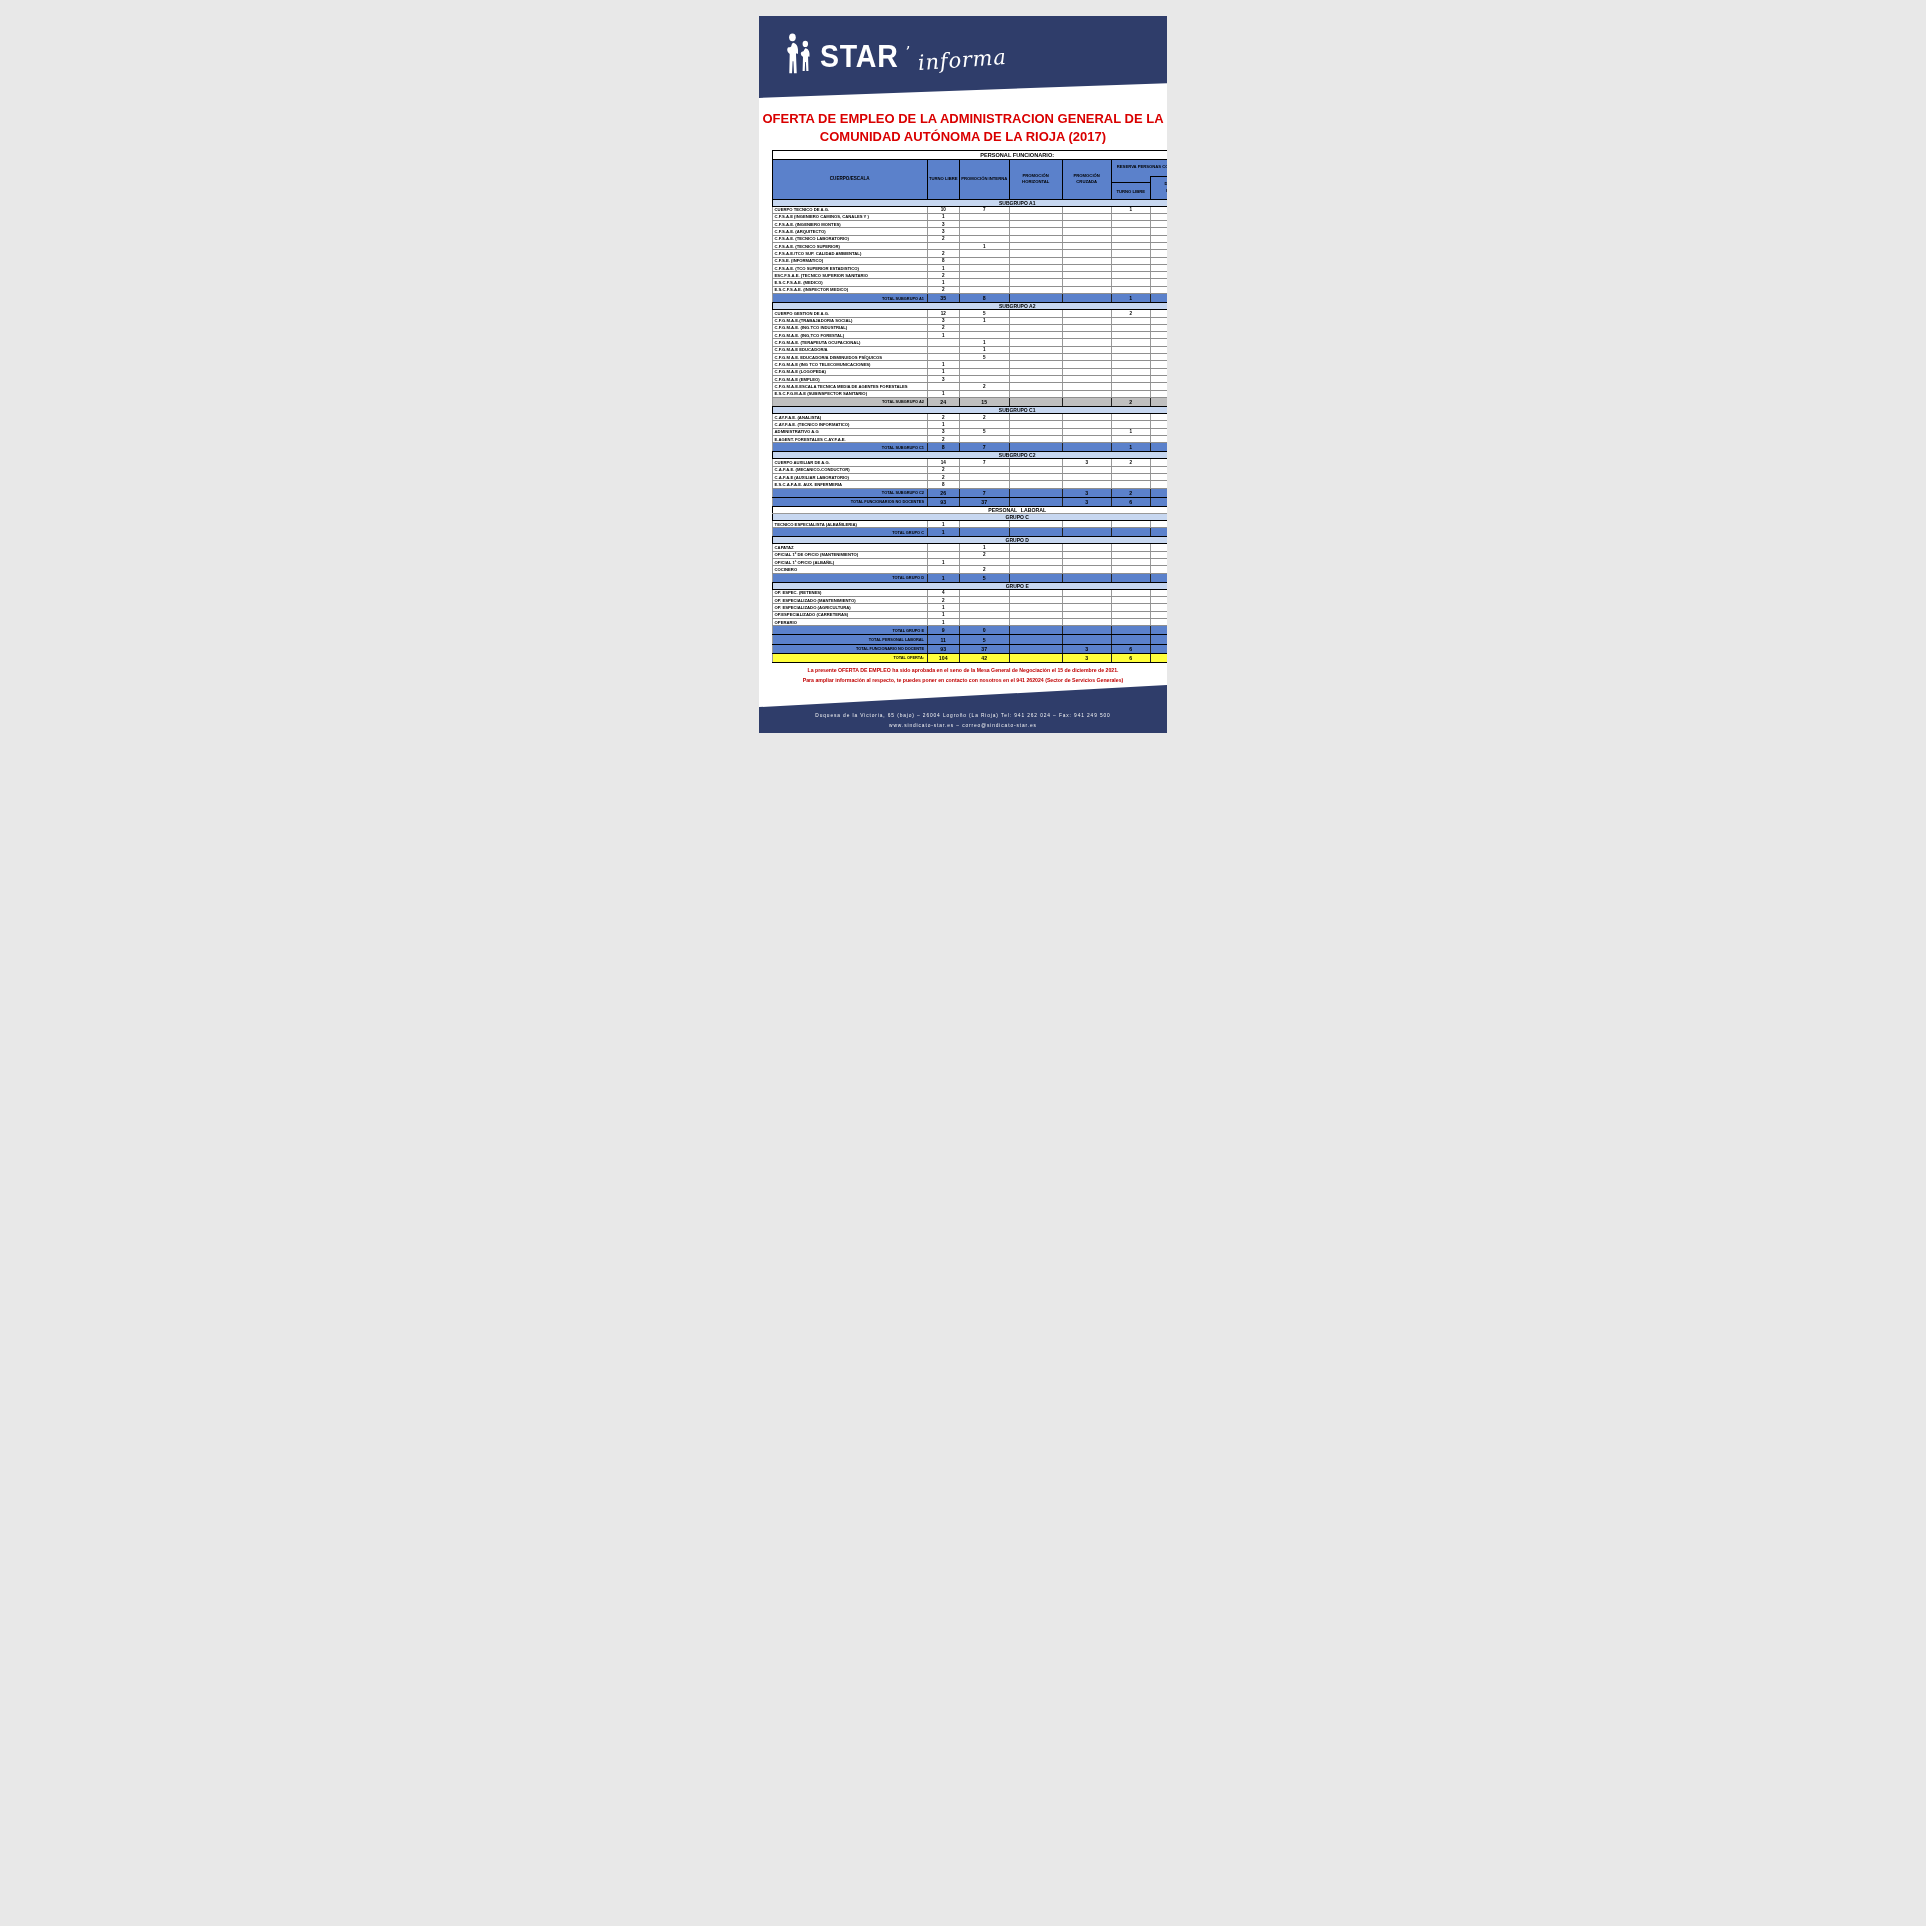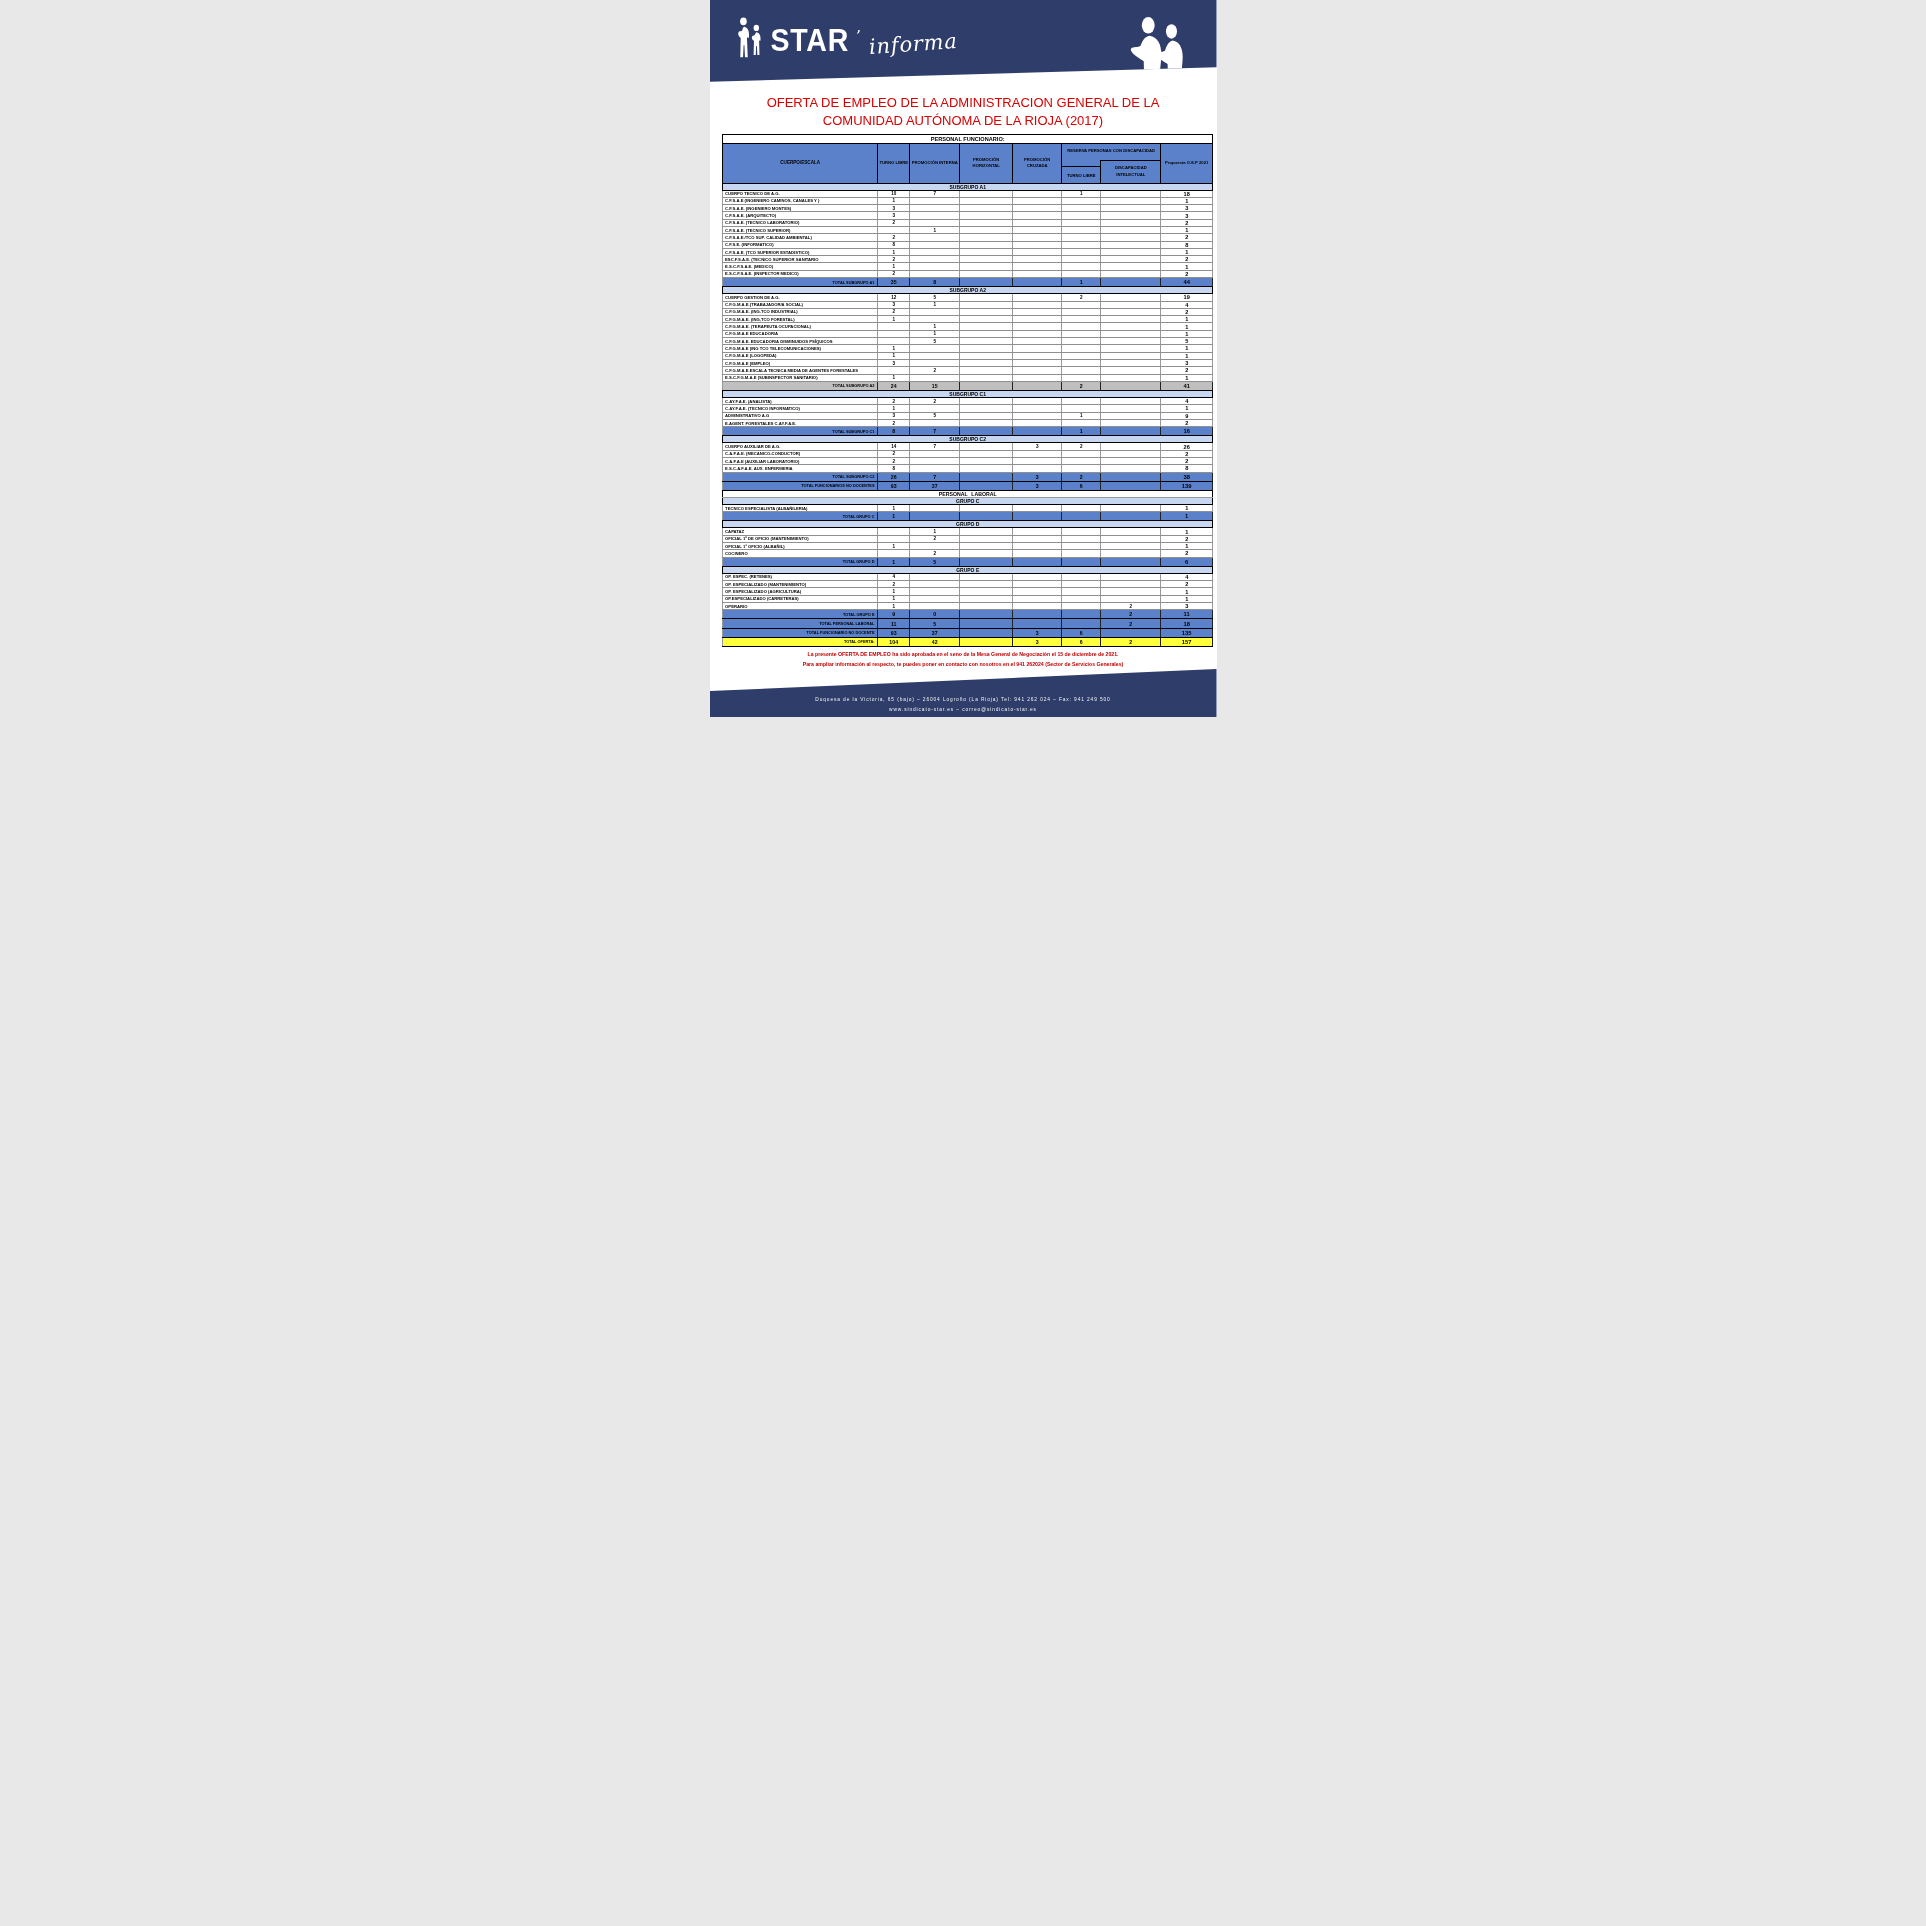--- a/index.html
+++ b/index.html
@@ -1,19 +1,19 @@
 <!DOCTYPE html>
 <html style="--navy: #2F3D6A; --header_blue: #5B81CB; --section_blue: #C7D7F0; --gray: #BFBFBF; --yellow: #FFFF3B; --red: #D90000; --red_note: #C00000;font-size:6.2px"><head>
 <meta charset="utf-8">
 <style>
   * { margin:0; padding:0; box-sizing:border-box; }
   html,body { background:#e8e8e8; }
   body { font-family:"Liberation Sans", sans-serif; }
   .page {
-    position:relative; width:507px; height:717px; margin:0 auto;
+    position:relative; width:408px; height:717px; margin:16px auto;
     background:#fff; overflow:hidden;
   }
 
   
   .top-banner {
     position:absolute; top:0; left:0; width:100%; height:92px;
     background:var(--navy,#2F3D6A);
     -webkit-clip-path:polygon(0 0,100% 0,100% 73%,0 89%);
     clip-path:polygon(0 0,100% 0,100% 73%,0 89%);
   }
@@ -28,21 +28,21 @@
     font-size:21px; line-height:1; margin-left:7.7px; margin-top:17px;
     transform:rotate(-4deg); letter-spacing:0.8px;
   }
   .informa-tick { color:#fff; font-size:15.4px; margin-left:7px; margin-top:10px; font-family:"DejaVu Serif",serif; }
   .people-logo { position:absolute; left:415px; top:17px; width:71px; height:69px; }
 
   
   .main-title {
     position:absolute; top:94px; left:0; width:100%;
     text-align:center; color:var(--red,#D90000);
-    font-size:13px; font-weight:400; line-height:1.42; letter-spacing:0px;
+    font-size:13px; font-weight:700; line-height:1.42; letter-spacing:0px;
   }
 
   
   .oep-table {
     position:absolute; top:134px; left:12.7px; width:489px;
     border-collapse:collapse; table-layout:fixed;
     border:0.8px solid #000;
   }
   .oep-table td, .oep-table th {
     border:0.4px solid #999; padding:0 1.2px; overflow:hidden; white-space:nowrap;

